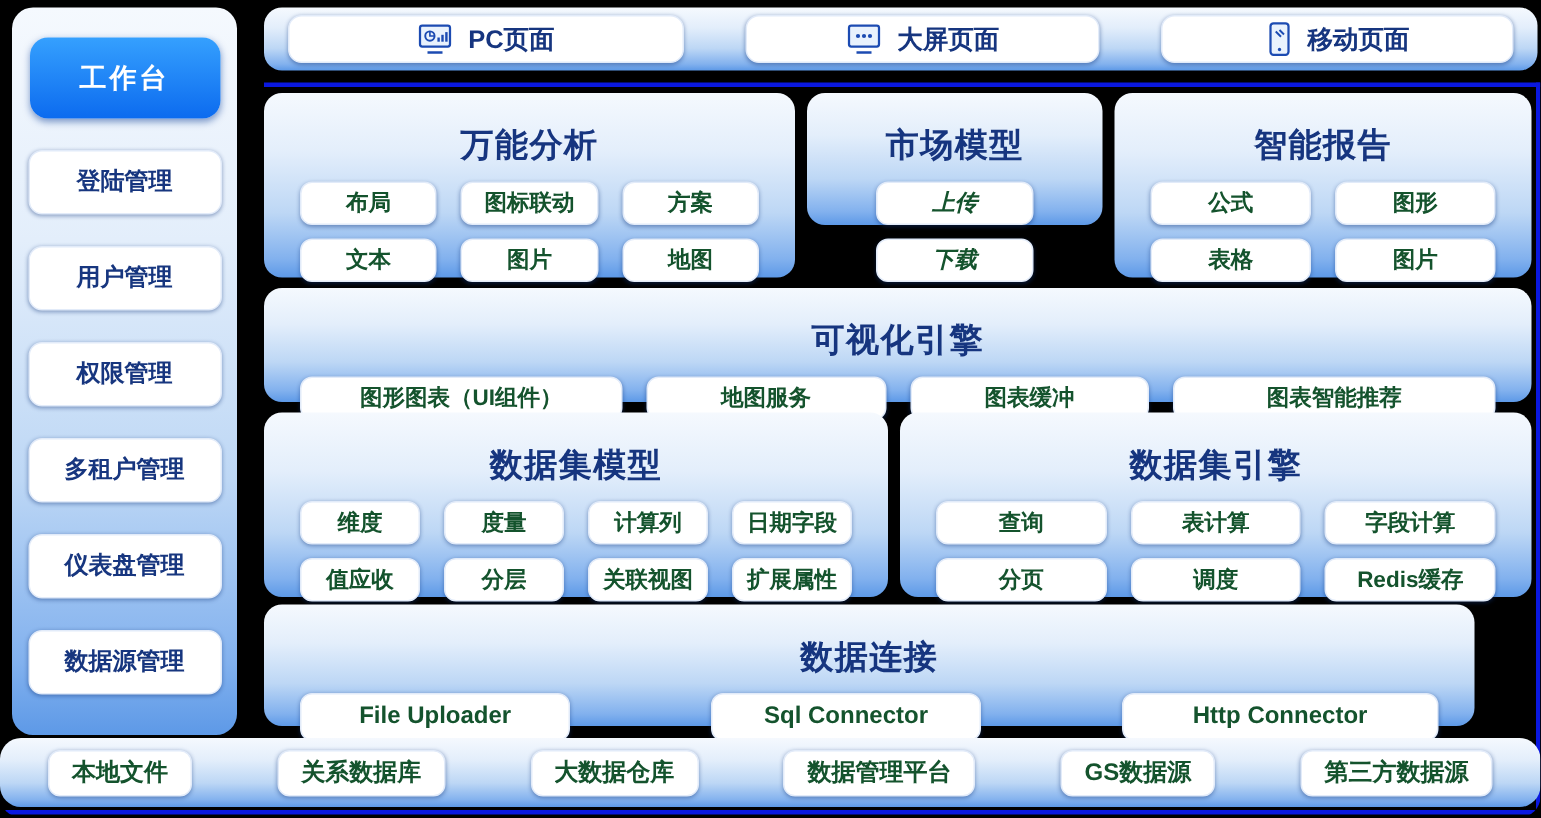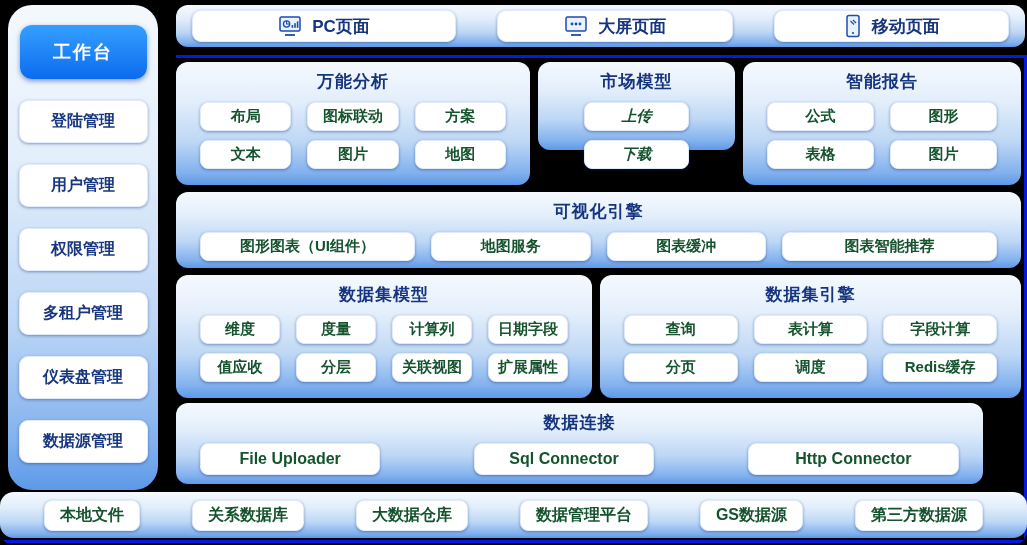--- a/index.html
+++ b/index.html
@@ -2,28 +2,28 @@
 <html><head>
 <meta charset="utf-8">
 <style>
   html,body{margin:0;padding:0;background:#000;}
   #stage{position:relative;width:1027px;height:545px;background:#000;overflow:hidden;
          font-family:"Liberation Sans",sans-serif;border-radius:14px;}
   .panel{position:absolute;border-radius:12px;box-sizing:border-box;
          background:linear-gradient(180deg,#f5f9fe 0%,#e3eefb 32%,#bdd7f5 65%,#82b1ee 90%,#5d99e7 100%);}
   .accent{position:absolute;background:#0a18df;}
   .sec{display:flex;flex-direction:column;align-items:center;padding:5px 16px 10px;}
-  .sec-title{color:#16357f;font-weight:bold;font-size:17px;margin-top:3px;letter-spacing:1px;}
+  .sec-title{color:#16357f;font-weight:bold;font-size:22px;margin-top:15px;letter-spacing:1px;}
   .row{display:flex;width:100%;margin-top:9px;}
   .chip{background:#fff;border:1px solid #e2ebf9;border-radius:8px;color:#14532d;
         font-size:15px;font-weight:bold;height:27px;display:flex;align-items:center;
         justify-content:center;box-shadow:0 1px 3px rgba(16,50,120,.45);white-space:nowrap;}
   .row .chip{flex:1;margin:0 8px;}
   
-  #sidebar{left:8px;top:5px;width:150px;height:485px;border-radius:24px;
+  #sidebar{left:8px;top:5px;width:150px;height:485px;border-radius:14px;
            display:flex;flex-direction:column;align-items:center;}
   .side-active{width:127px;height:54px;margin-top:20px;border-radius:12px;
         background:linear-gradient(180deg,#35a0fe 0%,#0c6bef 100%);color:#fff;
         font-size:18px;font-weight:bold;display:flex;align-items:center;justify-content:center;
         letter-spacing:2px;box-shadow:0 2px 5px rgba(10,60,150,.5);}
   .side-item{width:127px;height:41px;margin-top:21px;border-radius:9px;background:#fff;
         border:1px solid #e2ebf9;color:#17367f;font-size:16px;font-weight:bold;
         display:flex;align-items:center;justify-content:center;box-shadow:0 1px 3px rgba(16,50,120,.45);}
   
   #topbar{left:176px;top:5px;width:849px;height:42px;display:flex;align-items:center;
@@ -40,21 +40,21 @@
   #dm{left:176px;top:275px;width:416px;height:123px;}
   #de{left:600px;top:275px;width:421px;height:123px;}
   #dc{left:176px;top:403px;width:807px;height:81px;}
   #mm .chip{width:62%;margin:9px auto 0;flex:none;font-style:italic;}
   #ve .row .chip:first-child,#ve .row .chip:last-child{flex:1.35;text-align:right;}
   #dc .row{justify-content:space-between;padding:0 4px;}
   #dc .chip{flex:none;width:23%;height:30px;font-size:16px;}
   #dc .chip:last-child{width:27%;}
   
   #bottombar{left:0;top:492px;width:1027px;height:46px;border-radius:14px;
-     display:flex;align-items:center;justify-content:space-between;padding:0 44px;}
+     display:flex;align-items:center;justify-content:space-between;padding:0 32px;}
   #bottombar .chip{flex:none;padding:0 15px;height:29px;font-size:16px;}
   #line-top{left:176px;top:55px;width:851px;height:3px;}
   #line-bottom{left:0;top:540px;width:1027px;height:3px;}
   #line-right{left:1024px;top:55px;width:3px;height:488px;}
 </style>
 </head>
 <body>
 
 <div id="stage">
 

